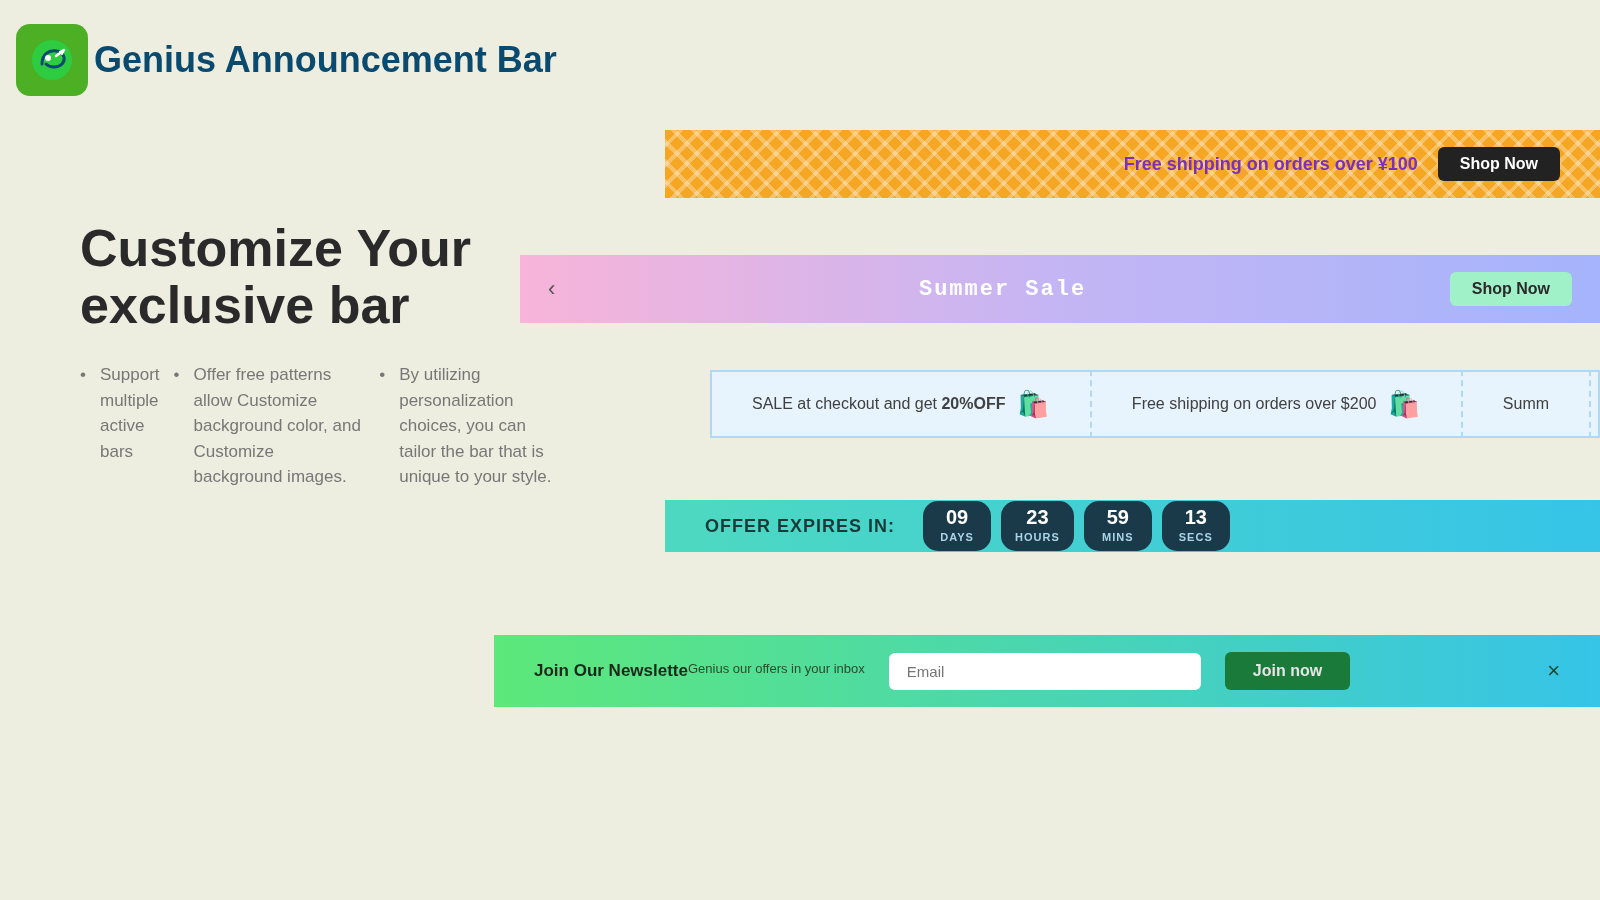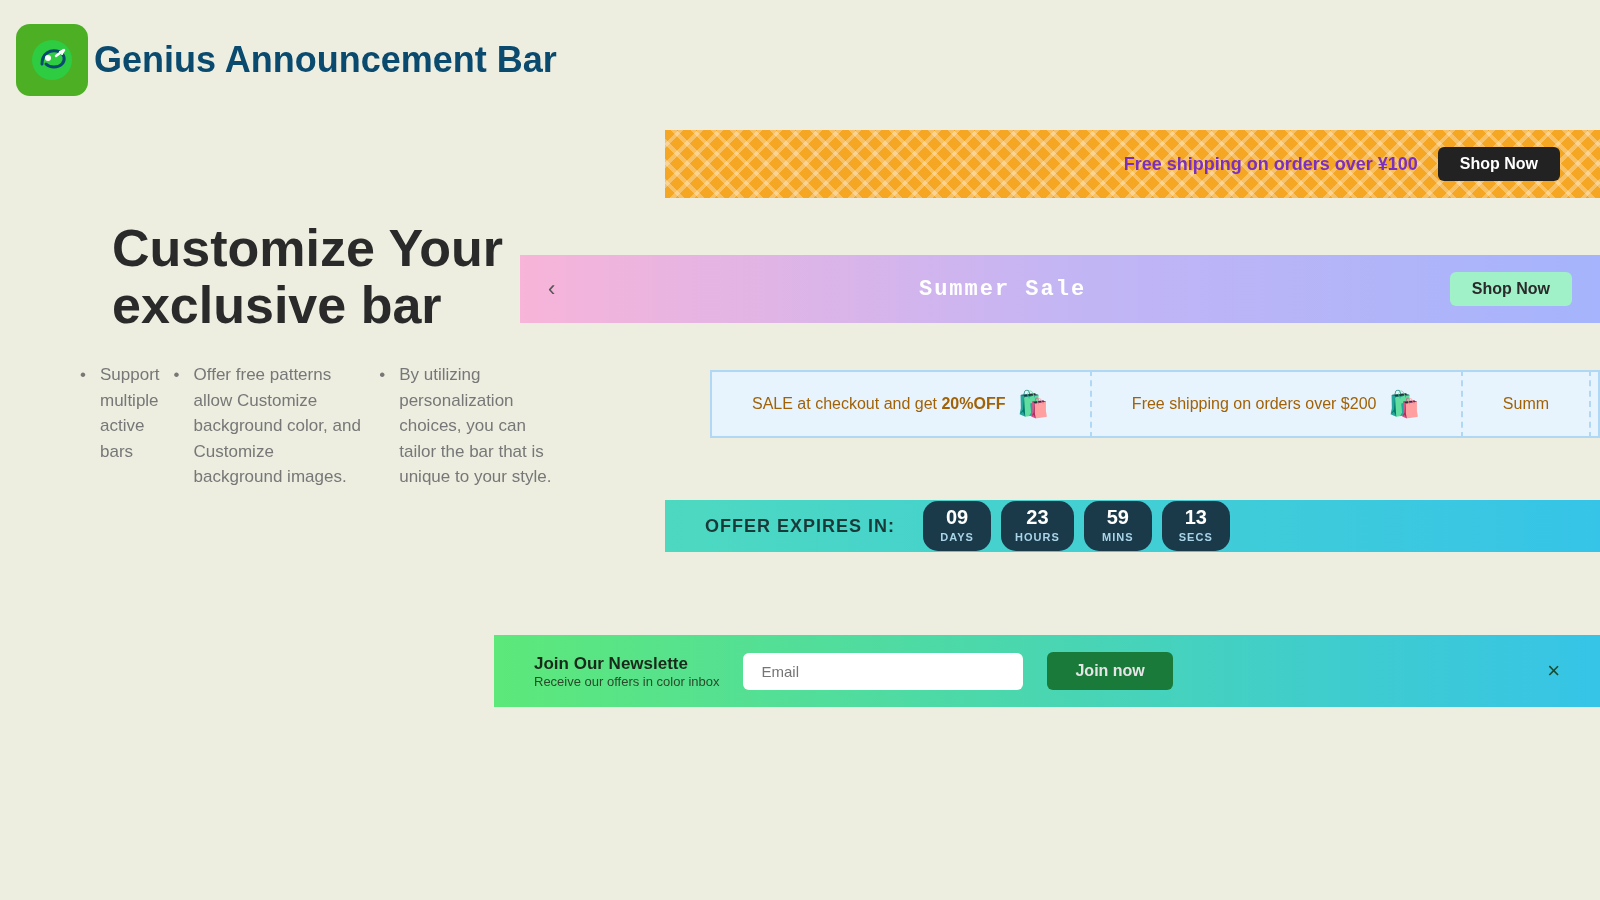--- a/index.html
+++ b/index.html
@@ -44,21 +44,20 @@
       top: 220px;
       left: 80px;
       width: 480px;
     }
     .main-heading {
       font-size: 52px;
       font-weight: 800;
       color: #2a2a2a;
       line-height: 1.1;
       margin-bottom: 28px;
-      margin-left: 32px;
     }
     .feature-list {
       list-style: none;
       display: flex;
       gap: 14px;
     }
     .feature-list li {
       color: #777;
       font-size: 17px;
       line-height: 1.5;
@@ -185,21 +184,21 @@
     .bar-3-segment {
       display: flex;
       align-items: center;
       padding: 0 40px;
       gap: 12px;
       border-right: 2px dashed #b0d8f5;
       height: 68px;
     }
     .bar-3-segment-text {
       font-size: 16px;
-      color: #a16207;
+      color: #404040;
       text-align: right;
     }
     .bar-3-segment-text strong {
       font-weight: 800;
     }
     .bar-3-emoji {
       font-size: 26px;
     }
 
     
@@ -254,39 +253,38 @@
       right: 0;
       height: 72px;
       background: linear-gradient(90deg, #5de87a 0%, #36c4e8 100%);
       display: flex;
       align-items: center;
       padding: 0 40px;
       gap: 24px;
     }
     .bar-5-text-block {
       display: flex;
-      flex-direction: column;
     }
     .bar-5-title {
       font-size: 17px;
       font-weight: 800;
       color: #1a2a1a;
     }
     .bar-5-subtitle {
       font-size: 13px;
       color: #2a4a2a;
     }
     .bar-5-input {
       background: #fff;
       border: none;
       border-radius: 6px;
       padding: 10px 18px;
       font-size: 15px;
       color: #999;
-      width: 280px;
+      width: 312px;
       outline: none;
     }
     .bar-5-btn {
       background: #1a7a3a;
       color: #e5e5e5;
       border: none;
       border-radius: 6px;
       padding: 10px 28px;
       font-size: 16px;
       font-weight: 700;
@@ -376,18 +374,18 @@
     <div class="countdown-block">
       <span class="countdown-number">13</span>
       <span class="countdown-unit">SECS</span>
     </div>
   </div>
 </div>
 
 <div class="bar-5">
   <div class="bar-5-text-block">
     <span class="bar-5-title">Join Our Newslette</span>
-    <span class="bar-5-subtitle">Receive our offers in color inbox</span>
+    <span class="bar-5-subtitle">Genius our offers in your inbox</span>
   </div>
   <input class="bar-5-input" type="email" placeholder="Email" style="">
   <button class="bar-5-btn">Join now</button>
   <span class="bar-5-close">×</span>
 </div>
 
 </body></html>

